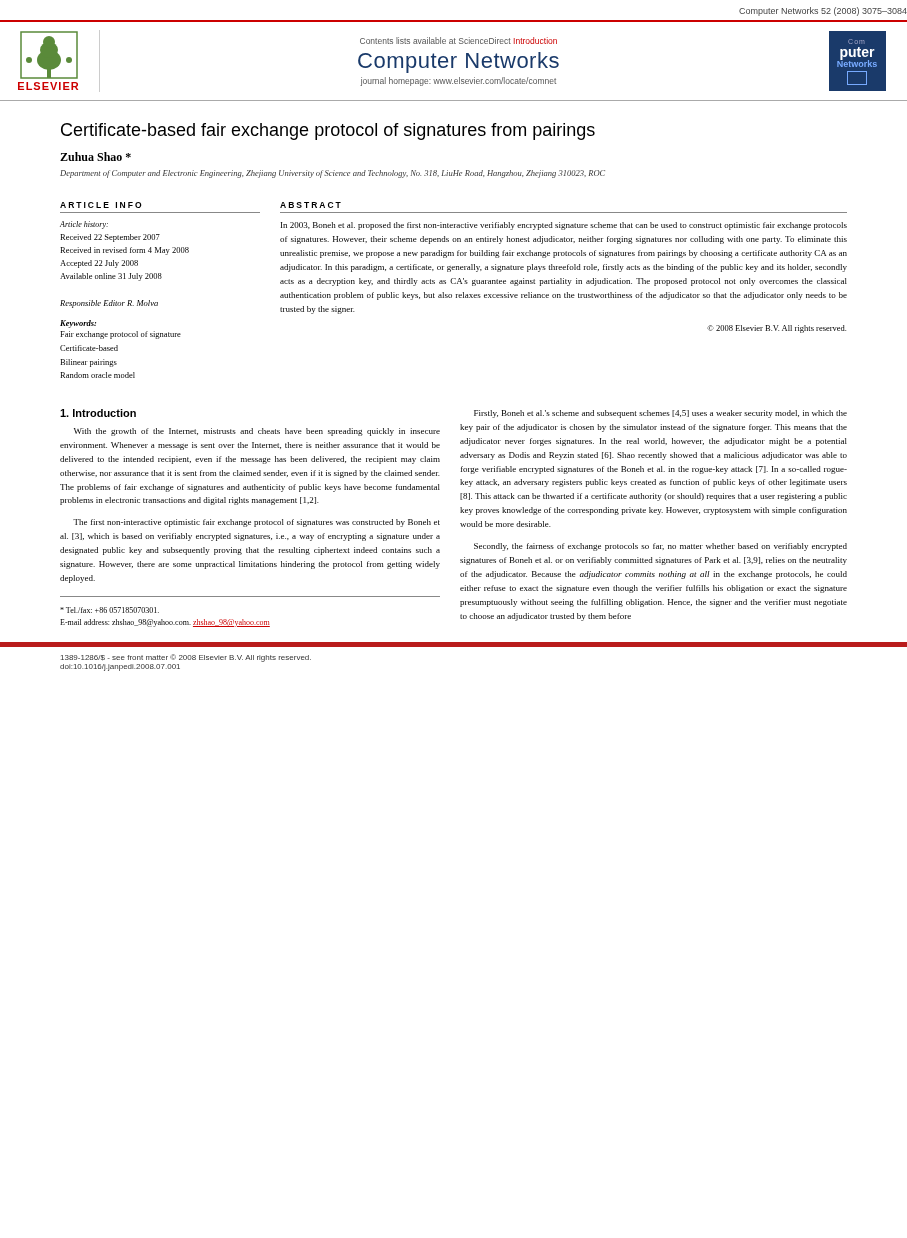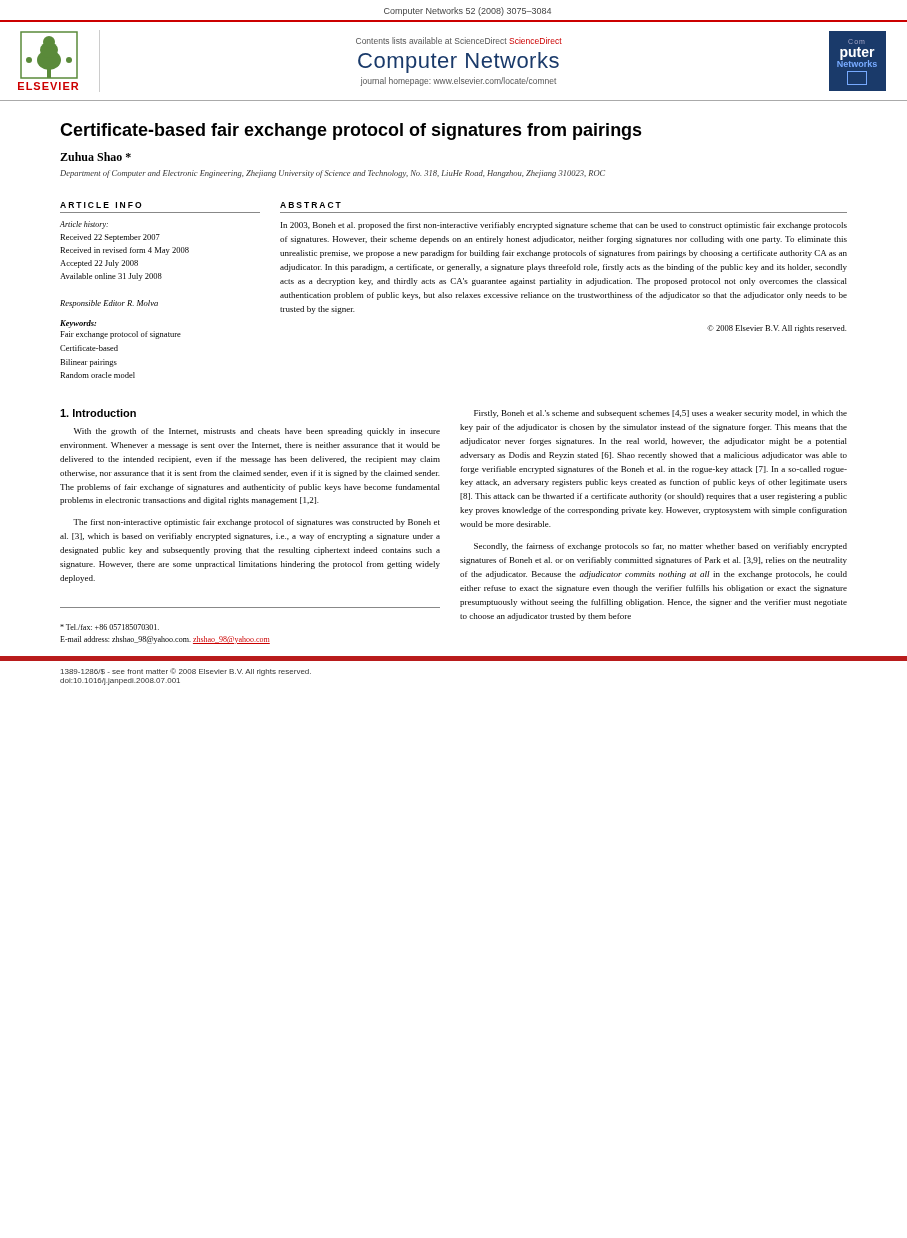--- a/index.html
+++ b/index.html
@@ -6,21 +6,21 @@
     body {
       background: #fff;
       font-family: 'Times New Roman', Times, serif;
       font-size: 10px;
       color: #000;
       width: 907px;
       min-height: 1238px;
     }
 
     .top-bar {
-      text-align: center;
+      text-align: right;
       font-size: 9px;
       color: #444;
       padding: 6px 0 4px 0;
       font-family: Arial, sans-serif;
       margin-left: 28px;
     }
 
     .journal-header {
       border-top: 2px solid #c00;
       border-bottom: 1px solid #aaa;
@@ -127,21 +127,21 @@
       border: 1px solid #7af;
       margin-top: 2px;
     }
 
     .paper-title-section {
       padding: 18px 60px 6px 60px;
     }
 
     .paper-title {
       font-size: 18px;
-      font-weight: bold;
+      font-weight: normal;
       color: #000;
       line-height: 1.3;
       font-family: Arial, sans-serif;
     }
 
     .author-line {
       font-size: 11px;
       margin-top: 8px;
       color: #000;
     }
@@ -263,22 +263,22 @@
     .body-text p {
       margin-bottom: 8px;
     }
 
     .body-text .indent {
       text-indent: 1.5em;
     }
 
     .footnote-area {
       border-top: 1px solid #888;
-      margin-top: 21px;
-      padding-top: 14px;
+      margin-top: 10px;
+      padding-top: 8px;
       font-size: 8px;
     }
 
     .footnote-line {
       line-height: 1.5;
     }
 
     .bottom-bar {
       border-top: 5px solid #b91c1c;
       padding: 6px 60px;
@@ -309,21 +309,21 @@
 
       <circle cx="10" cy="30" r="3" fill="#5a8a3a"></circle>
       <circle cx="50" cy="30" r="3" fill="#5a8a3a"></circle>
     </svg>
     <div class="elsevier-label">ELSEVIER</div>
   </div>
 
   <div class="journal-center">
     <div class="sciencedirect-line">
       <span>Contents lists available at ScienceDirect</span>
-      <span style="color:#c00;"> ScienceDirect</span>
+      <span style="color:#c00;"> Introduction</span>
     </div>
     <div class="journal-title-main">Computer Networks</div>
     <div class="journal-homepage">journal homepage: www.elsevier.com/locate/comnet</div>
   </div>
 
   <div class="journal-logo-right">
     <div class="logo-box">
       <div class="logo-box-top">Com</div>
       <div class="logo-box-middle">puter</div>
       <div class="logo-box-sub">Networks</div>

